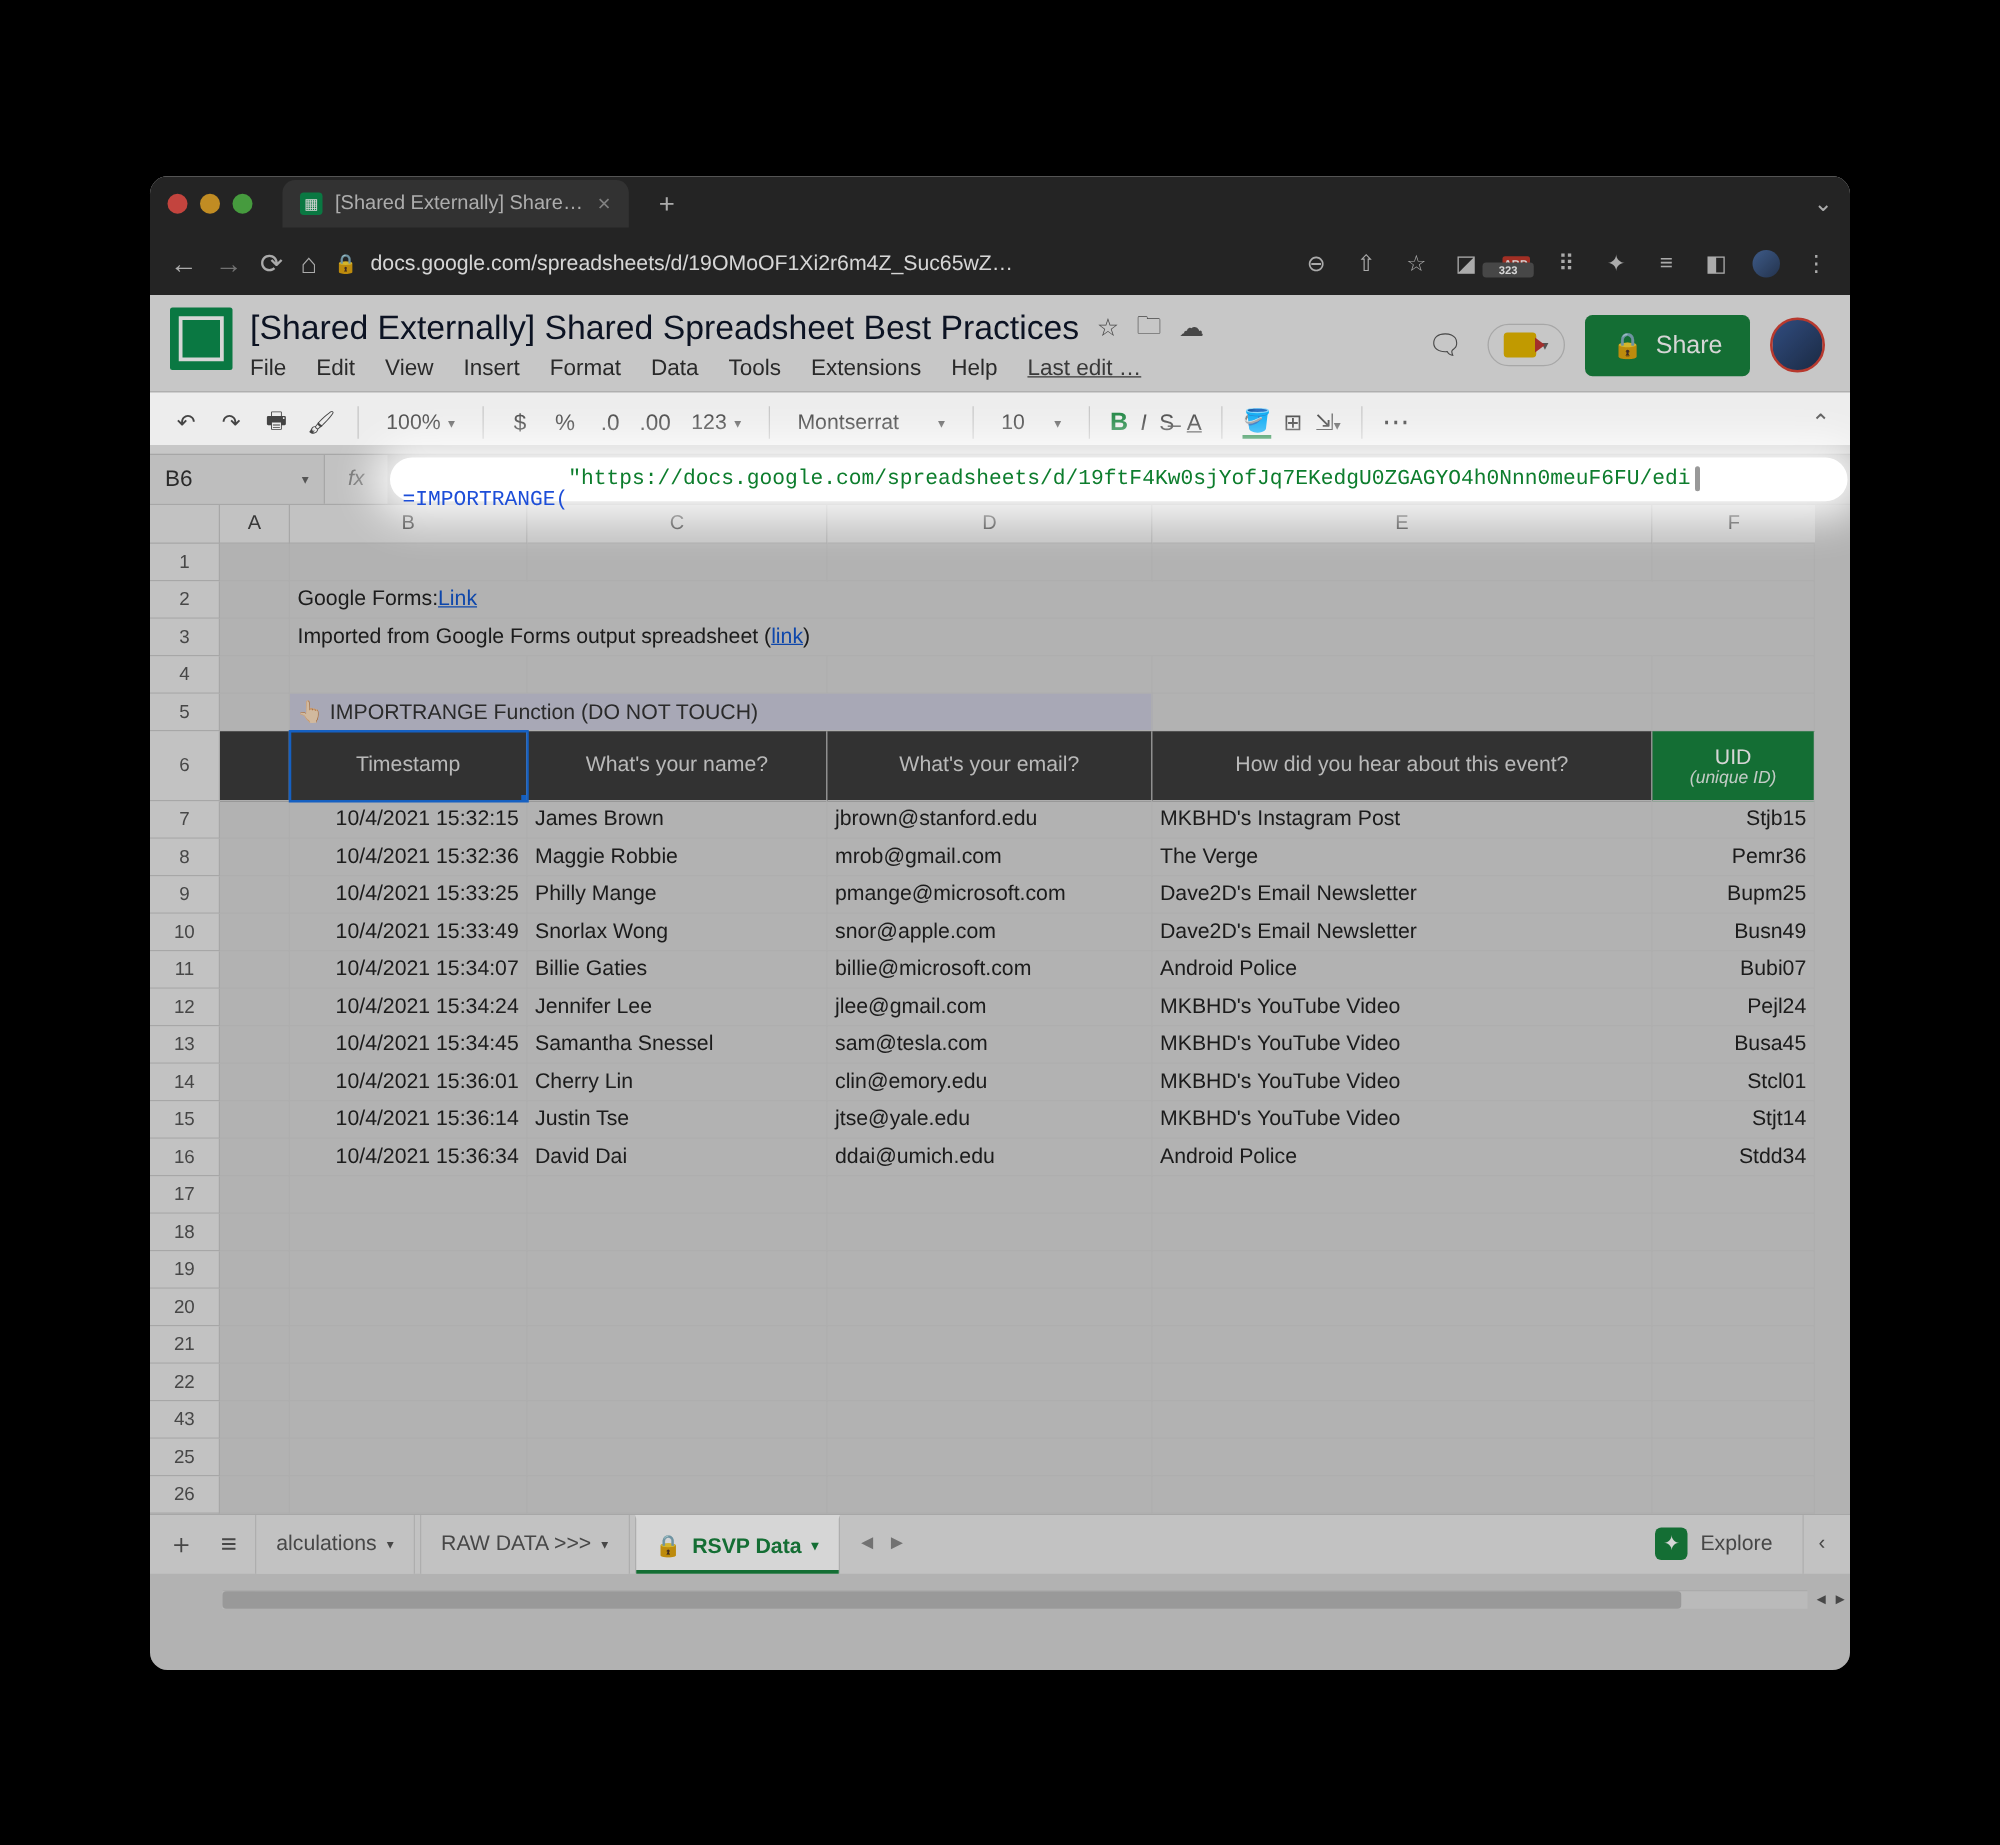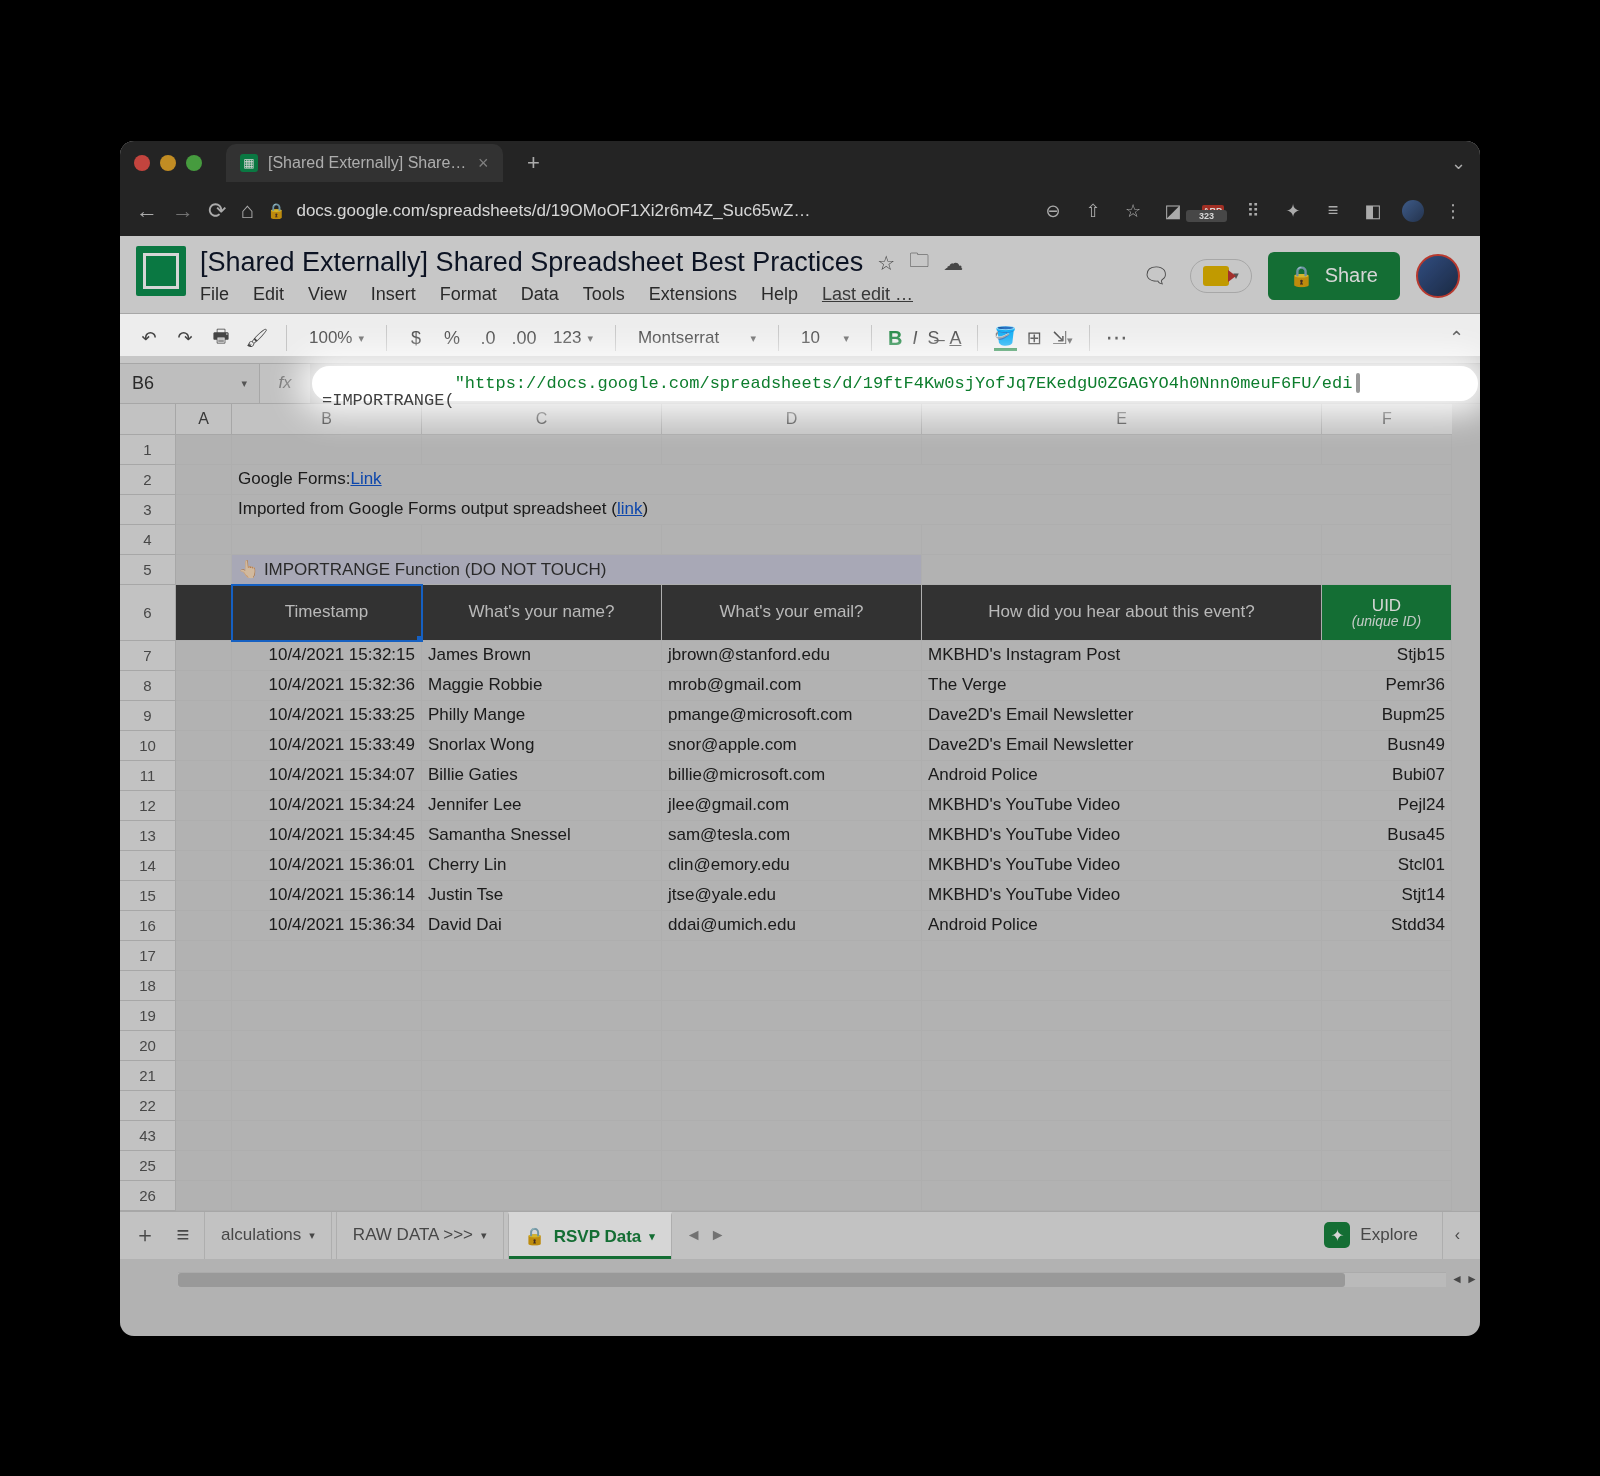--- a/index.html
+++ b/index.html
@@ -95,21 +95,21 @@
     .tb-collapse { margin-left:auto; font-size:18px; color:#555;}
 
     
     .fx-row { display:flex; align-items:stretch; height:40px; border-bottom:1px solid #c7c7c7;}
     .namebox { width:140px; border-right:1px solid #c7c7c7; display:flex; align-items:center; background:#e3e3e3; padding:0 12px; font-size:18px; color:#333; justify-content:space-between;}
     .fx-lbl { width:50px; display:flex; align-items:center; justify-content:center; font-style:italic; color:#888; font-size:17px; background:#e8e8e8;}
     .fx-bar {
       flex:1; background:#fff; display:flex; align-items:center; padding:0 10px;
       font-family: 'Courier New', monospace; font-size:17px; border-radius:18px; margin:2px; box-shadow: 0 0 32px 14px rgba(255,255,255,0.9); position:relative; z-index:3;
     }
-    .fx-black { color:#404040;margin-top:35px; }
+    .fx-black { color:#1d4ed8;margin-top:35px; }
     .fx-green { color:#0d7d2d; }
     .fx-cursor { width:4px; height:20px; background:#999; border-radius:2px; margin-left:4px;}
     .grid { display:flex; flex-direction:column; width:100%; position:relative;}
     .col-hdr-row { display:flex; height:31px; position:sticky; top:0;}
     .rowh, .colh { background:#e8e8e8; border-right:1px solid #c7c7c7; border-bottom:1px solid #c7c7c7; display:flex; align-items:center; justify-content:center; color:#444; font-size:16px;}
     .rowh { width:56px; flex-shrink:0;}
     .colh { }
     .cA{width:56px;}
     .c-ts{width:190px;} .c-name{width:240px;} .c-email{width:260px;} .c-src{width:400px;} .c-uid{width:130px; border-right:none;}
     .data-area { flex:1; overflow:auto;}

